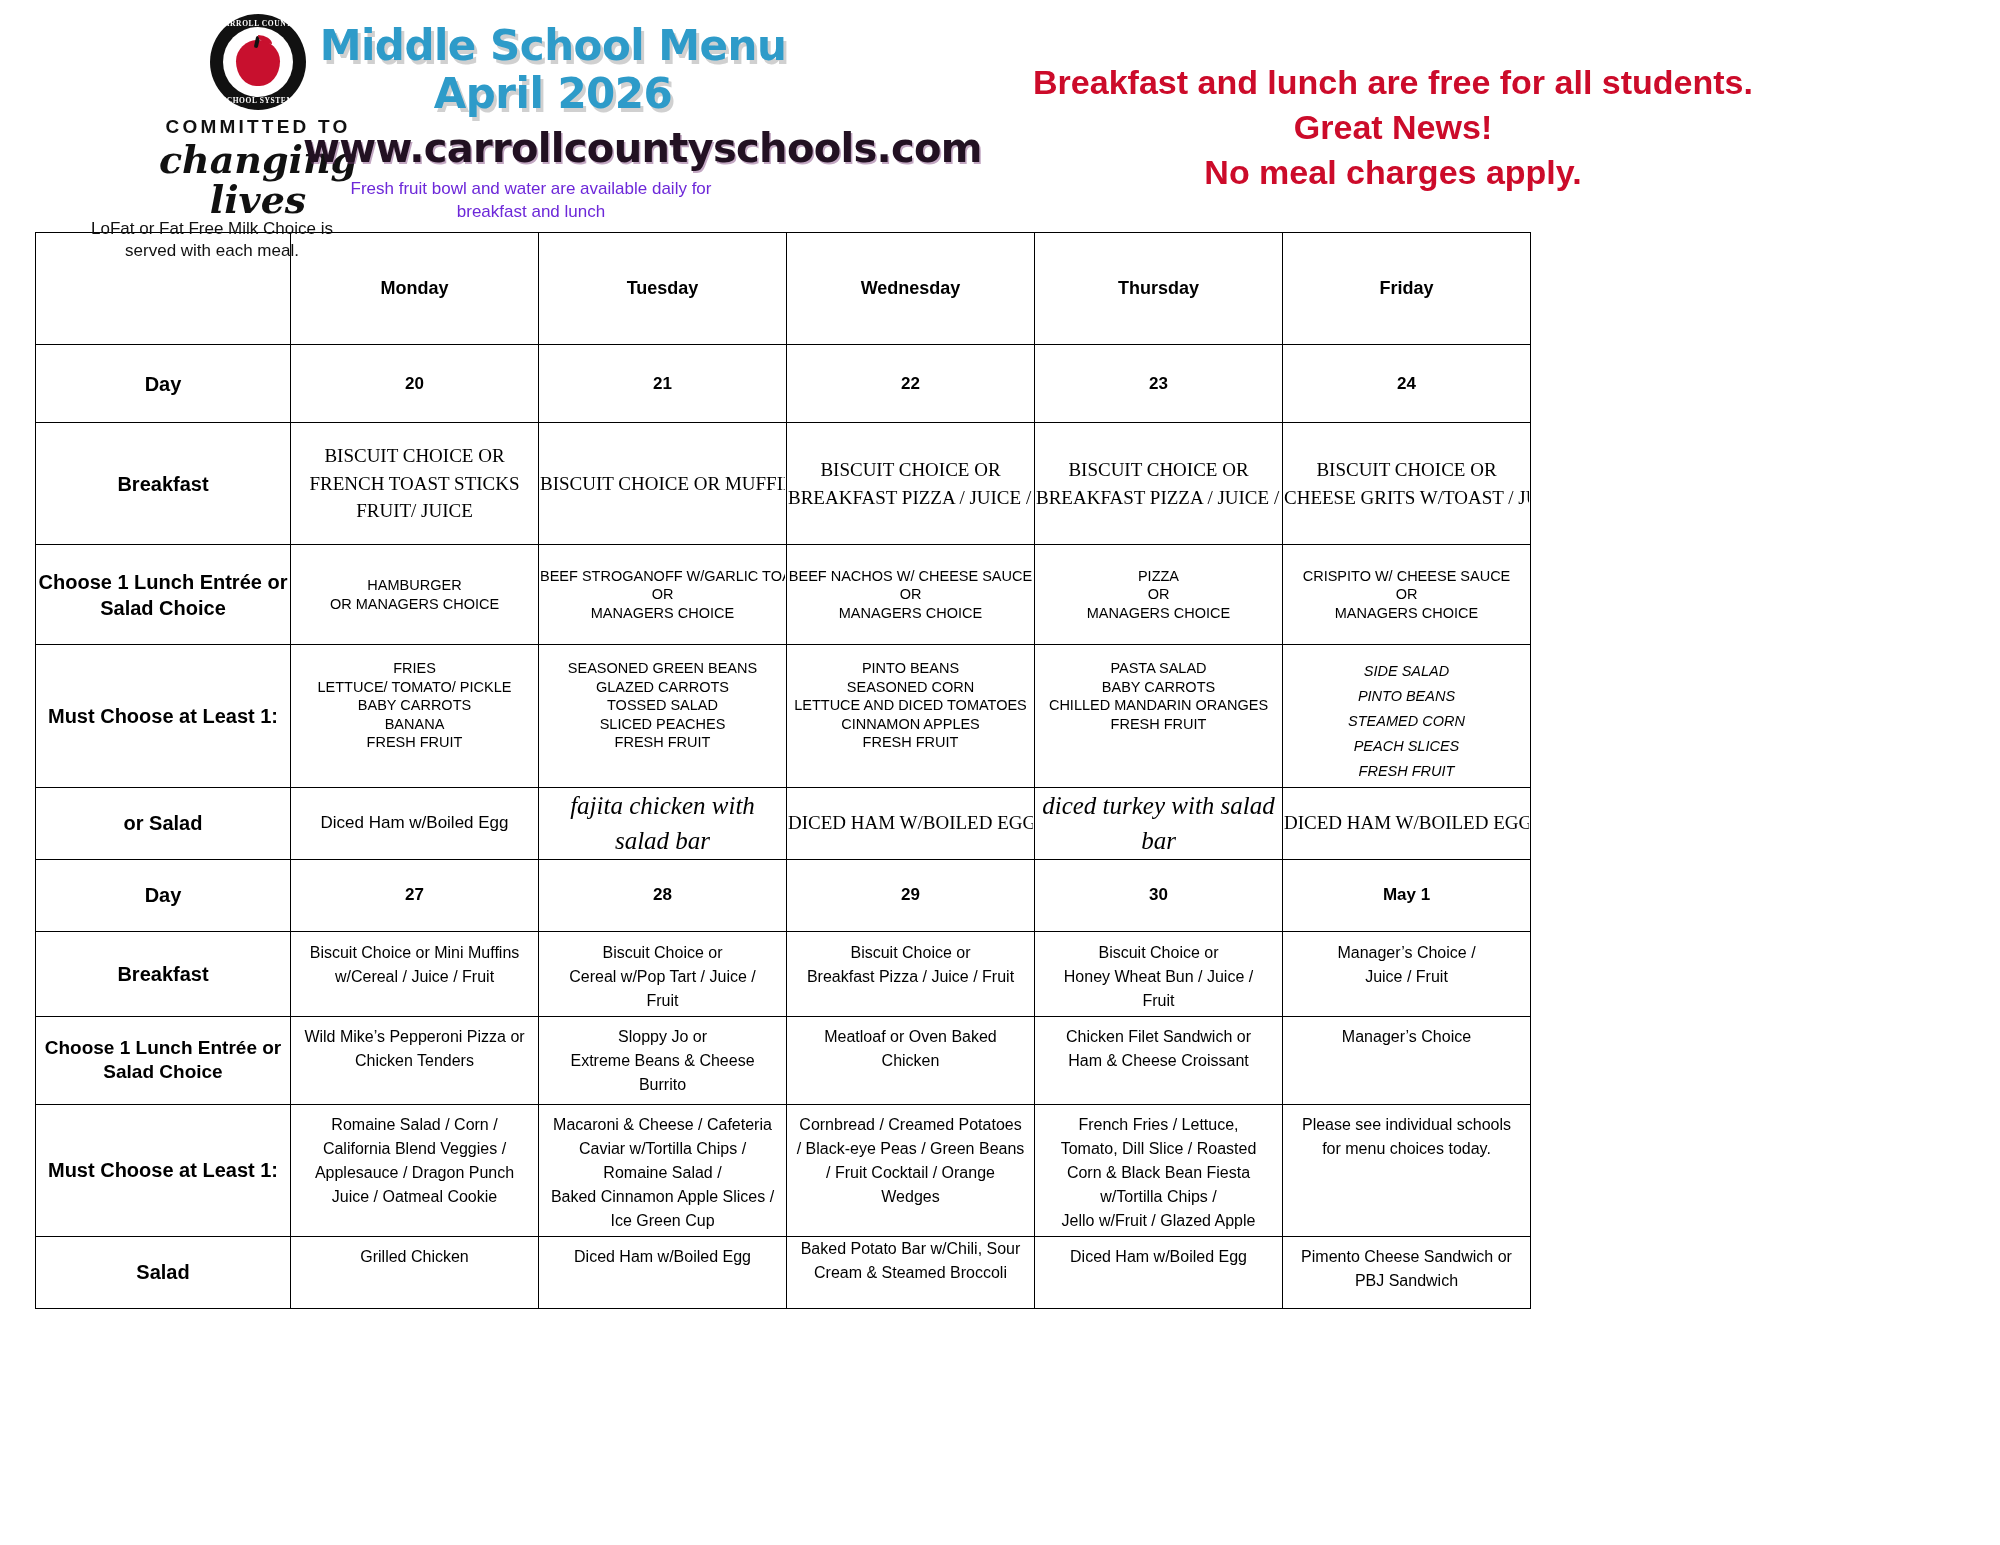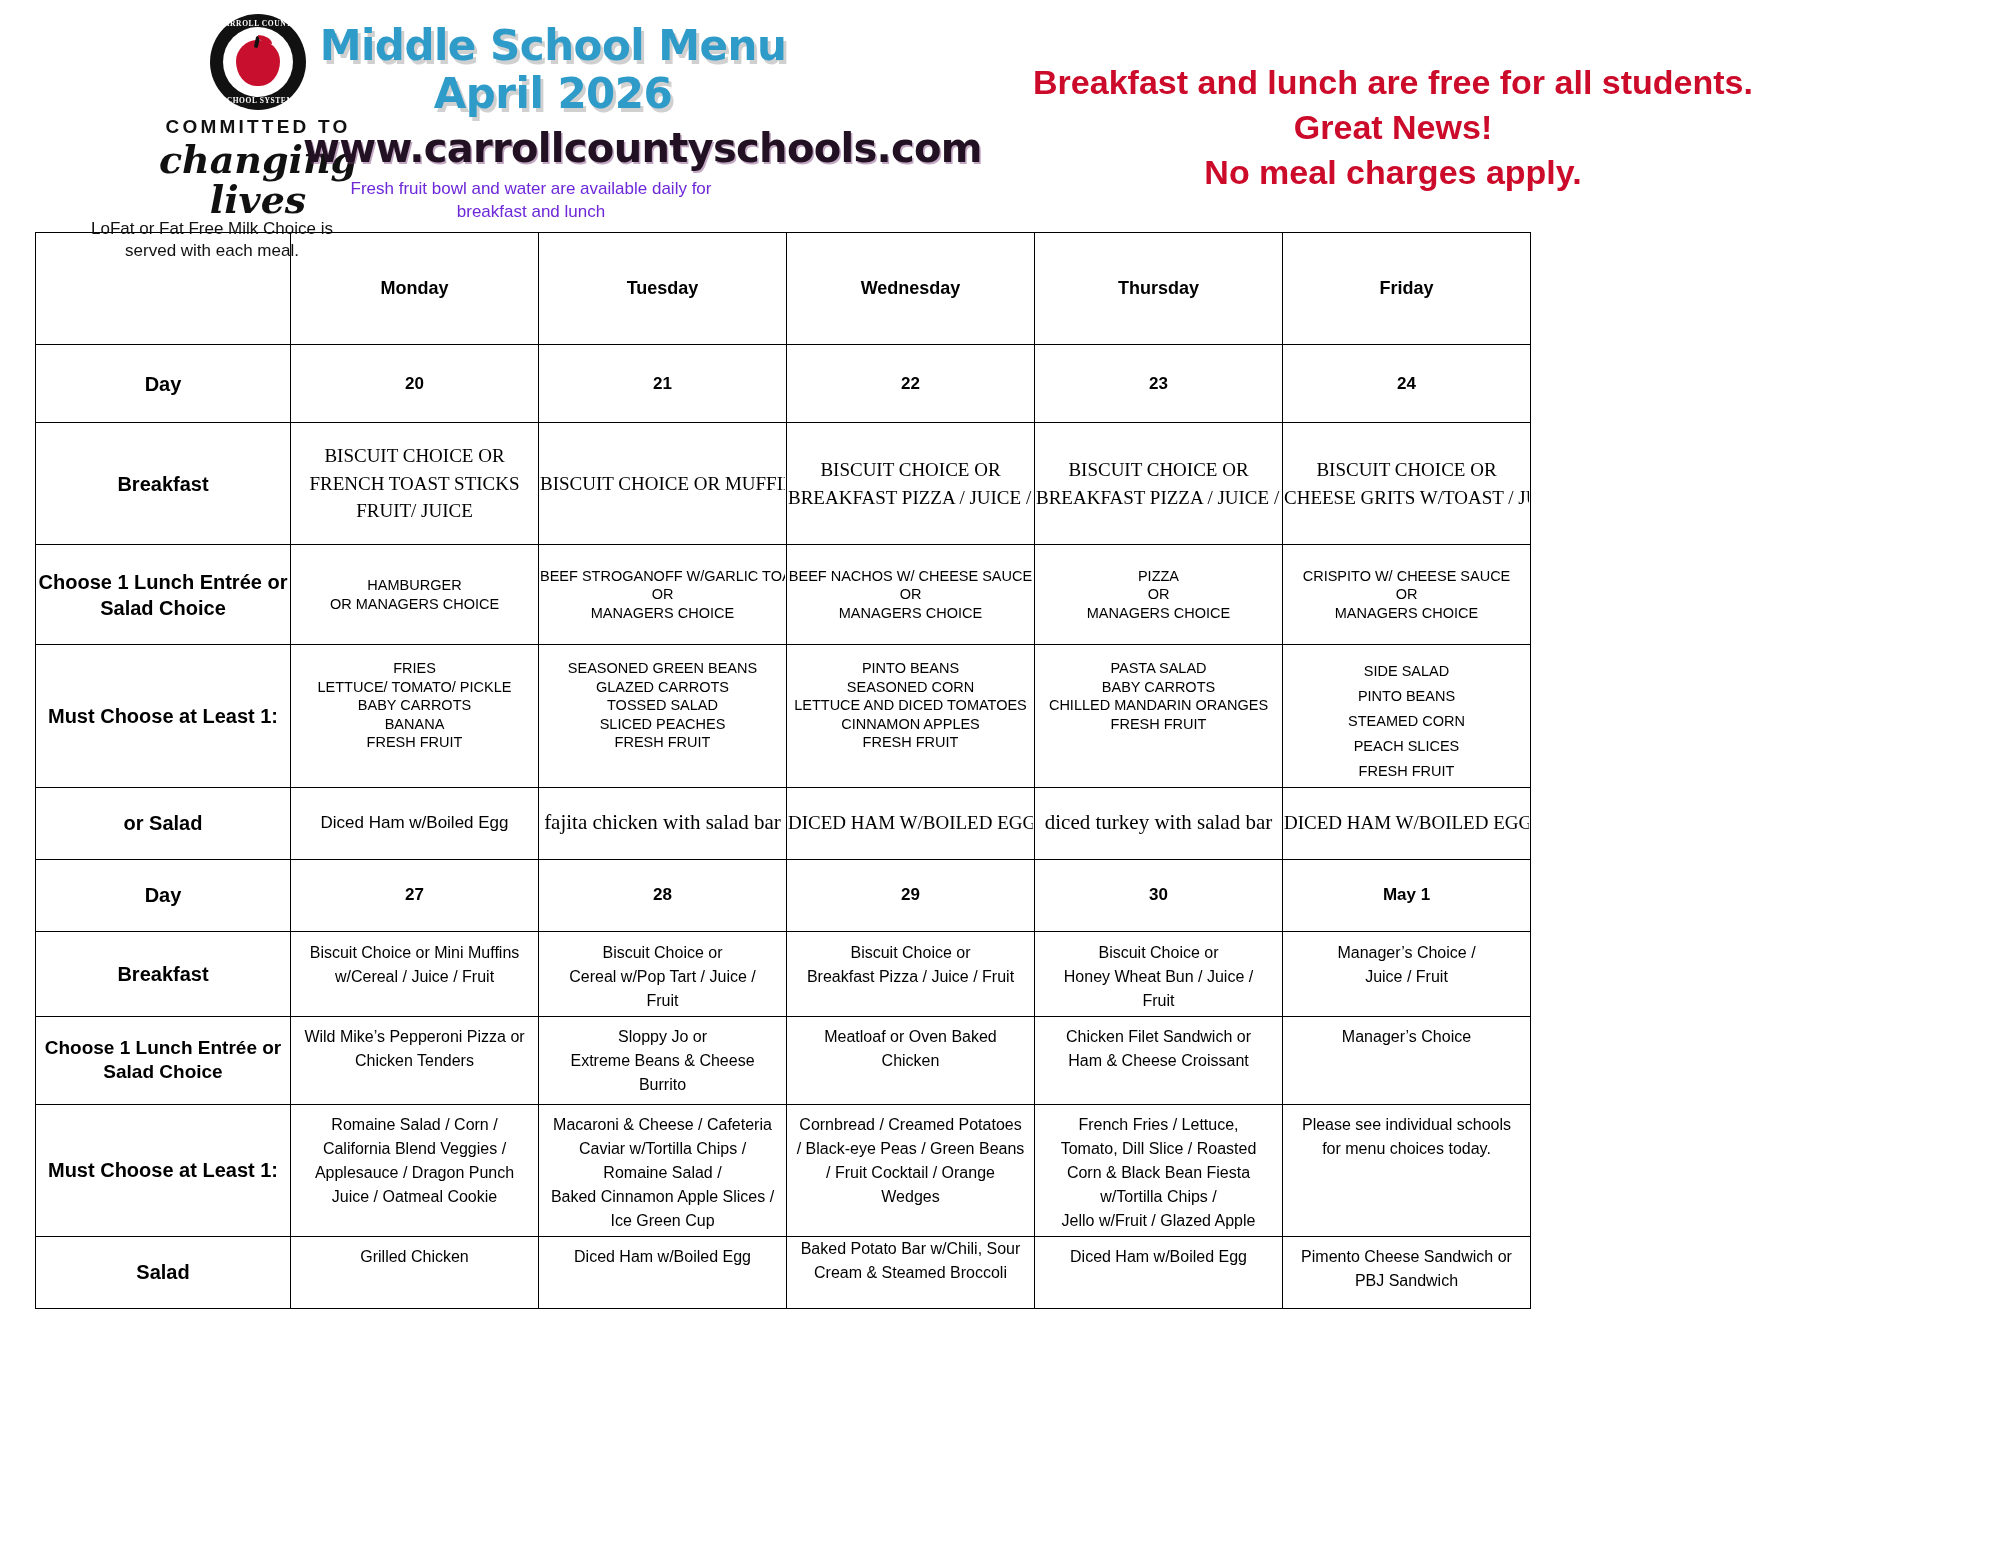--- a/index.html
+++ b/index.html
@@ -189,30 +189,31 @@
 
   
   .cell-serif-caps {
     font-family: "Liberation Serif", serif;
     font-size: 19px;
     line-height: 1.45;
     white-space: nowrap;
   }
   .cell-serif {
     font-family: "Liberation Serif", serif;
-    font-size: 21px;
+    font-size: 25px;
     line-height: 1.4;
+    font-style: italic;
   }
   .cell-sans-caps {
     font-family: "Liberation Sans", sans-serif;
     font-size: 14.5px;
     line-height: 1.28;
     white-space: nowrap;
   }
-  .cell-sans-caps.loose { line-height: 1.72; }
+  .cell-sans-caps.loose { line-height: 1.72; font-style: italic; }
   .cell-sans {
     font-family: "Liberation Sans", sans-serif;
     font-size: 17px;
     line-height: 1.52;
   }
   .cell-sans-sm {
     font-family: "Liberation Sans", sans-serif;
     font-size: 16px;
     line-height: 1.5;
   }

